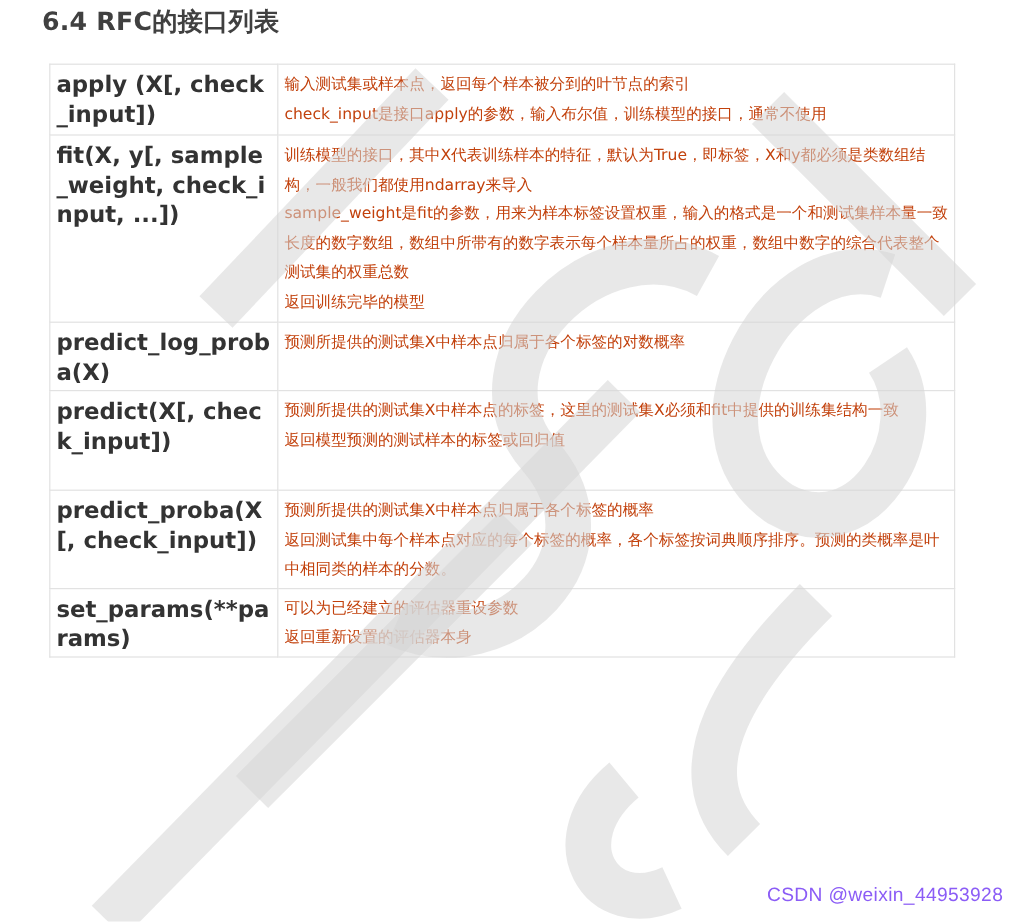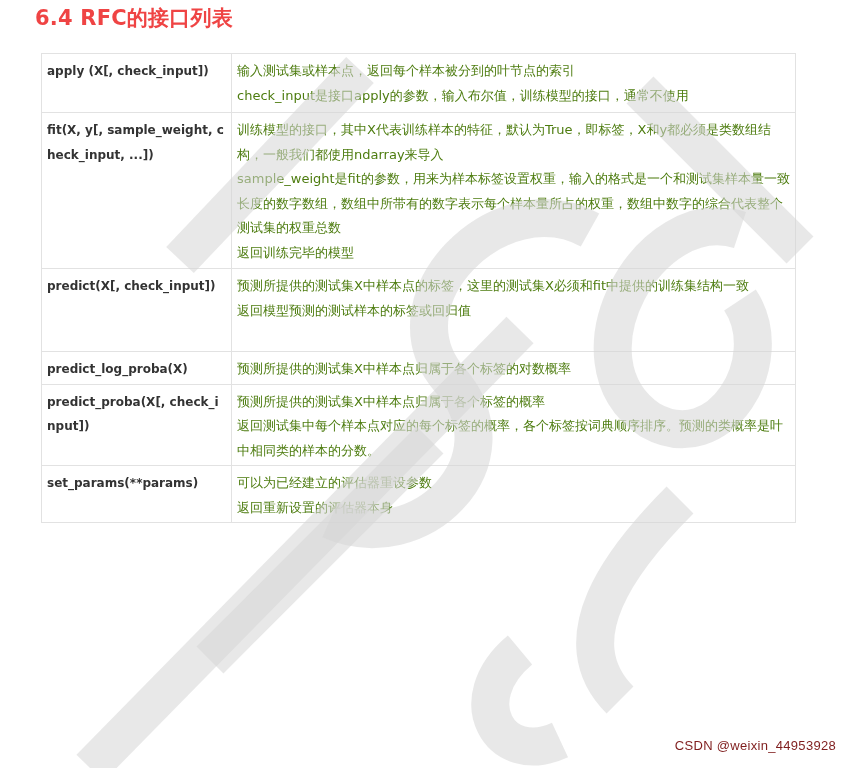--- a/index.html
+++ b/index.html
@@ -3,49 +3,49 @@
   <meta charset="utf-8">
   <style>
     html, body { margin: 0; padding: 0; background: #ffffff; }
     body {
       width: 850px; height: 768px; position: relative; overflow: hidden;
       font-family: "DejaVu Sans", "Liberation Sans", sans-serif;
       color: #222222;
     }
     .page-title {
       position: absolute; left: 35px; top: 4px;
-      font-size: 21px; font-weight: bold; color: #ef4444;
+      font-size: 21px; font-weight: bold; color: #404040;
       letter-spacing: 0.2px; margin: 0;
     }
     .api-table {
       position: absolute; left: 41px; top: 53px;
       width: 755px; border-collapse: collapse;
       table-layout: fixed;
     }
     .api-table td {
       border: 1.5px solid #e2e2e2;
       vertical-align: top;
       padding: 5px 4px 2px 5px;
       font-size: 13px; line-height: 24.5px;
       word-break: break-all;
     }
     .api-table td.method {
       width: 180px; font-weight: bold; color: #333333;
-      font-size: 12px;
+      font-size: 19px;
     }
-    .api-table td.desc { color: #4d7c0f; }
+    .api-table td.desc { color: #c2410c; }
     .desc-line { display: block; }
     .watermark {
       position: absolute; left: 0; top: 0; width: 850px; height: 768px;
       pointer-events: none; z-index: 2;
     }
     .csdn-mark {
       position: absolute; right: 14px; top: 738px;
       font-family: "Liberation Sans", sans-serif;
-      font-size: 13px; color: #7f1d1d; z-index: 3;
+      font-size: 16px; color: #8b5cf6; z-index: 3;
       letter-spacing: 0.3px;
     }
   </style>
 </head>
 <body>
 
 <h1 class="page-title">6.4 RFC的接口列表</h1>
 
 <table class="api-table">
   <tbody>
@@ -57,31 +57,31 @@
       </td>
     </tr>
     <tr style="height:156px">
       <td class="method">fit(X, y[, sample_weight, check_input, ...])</td>
       <td class="desc">
         <span class="desc-line">训练模型的接口，其中X代表训练样本的特征，默认为True，即标签，X和y都必须是类数组结构，一般我们都使用ndarray来导入</span>
         <span class="desc-line">sample_weight是fit的参数，用来为样本标签设置权重，输入的格式是一个和测试集样本量一致长度的数字数组，数组中所带有的数字表示每个样本量所占的权重，数组中数字的综合代表整个测试集的权重总数</span>
         <span class="desc-line">返回训练完毕的模型</span>
       </td>
     </tr>
+    <tr style="height:29px">
+      <td class="method">predict_log_proba(X)</td>
+      <td class="desc">
+        <span class="desc-line">预测所提供的测试集X中样本点归属于各个标签的对数概率</span>
+      </td>
+    </tr>
     <tr style="height:83px">
       <td class="method">predict(X[, check_input])</td>
       <td class="desc">
         <span class="desc-line">预测所提供的测试集X中样本点的标签，这里的测试集X必须和fit中提供的训练集结构一致</span>
         <span class="desc-line">返回模型预测的测试样本的标签或回归值</span>
-      </td>
-    </tr>
-    <tr style="height:29px">
-      <td class="method">predict_log_proba(X)</td>
-      <td class="desc">
-        <span class="desc-line">预测所提供的测试集X中样本点归属于各个标签的对数概率</span>
       </td>
     </tr>
     <tr style="height:78px">
       <td class="method">predict_proba(X[, check_input])</td>
       <td class="desc">
         <span class="desc-line">预测所提供的测试集X中样本点归属于各个标签的概率</span>
         <span class="desc-line">返回测试集中每个样本点对应的每个标签的概率，各个标签按词典顺序排序。预测的类概率是叶中相同类的样本的分数。</span>
       </td>
     </tr>
     <tr style="height:56px">

